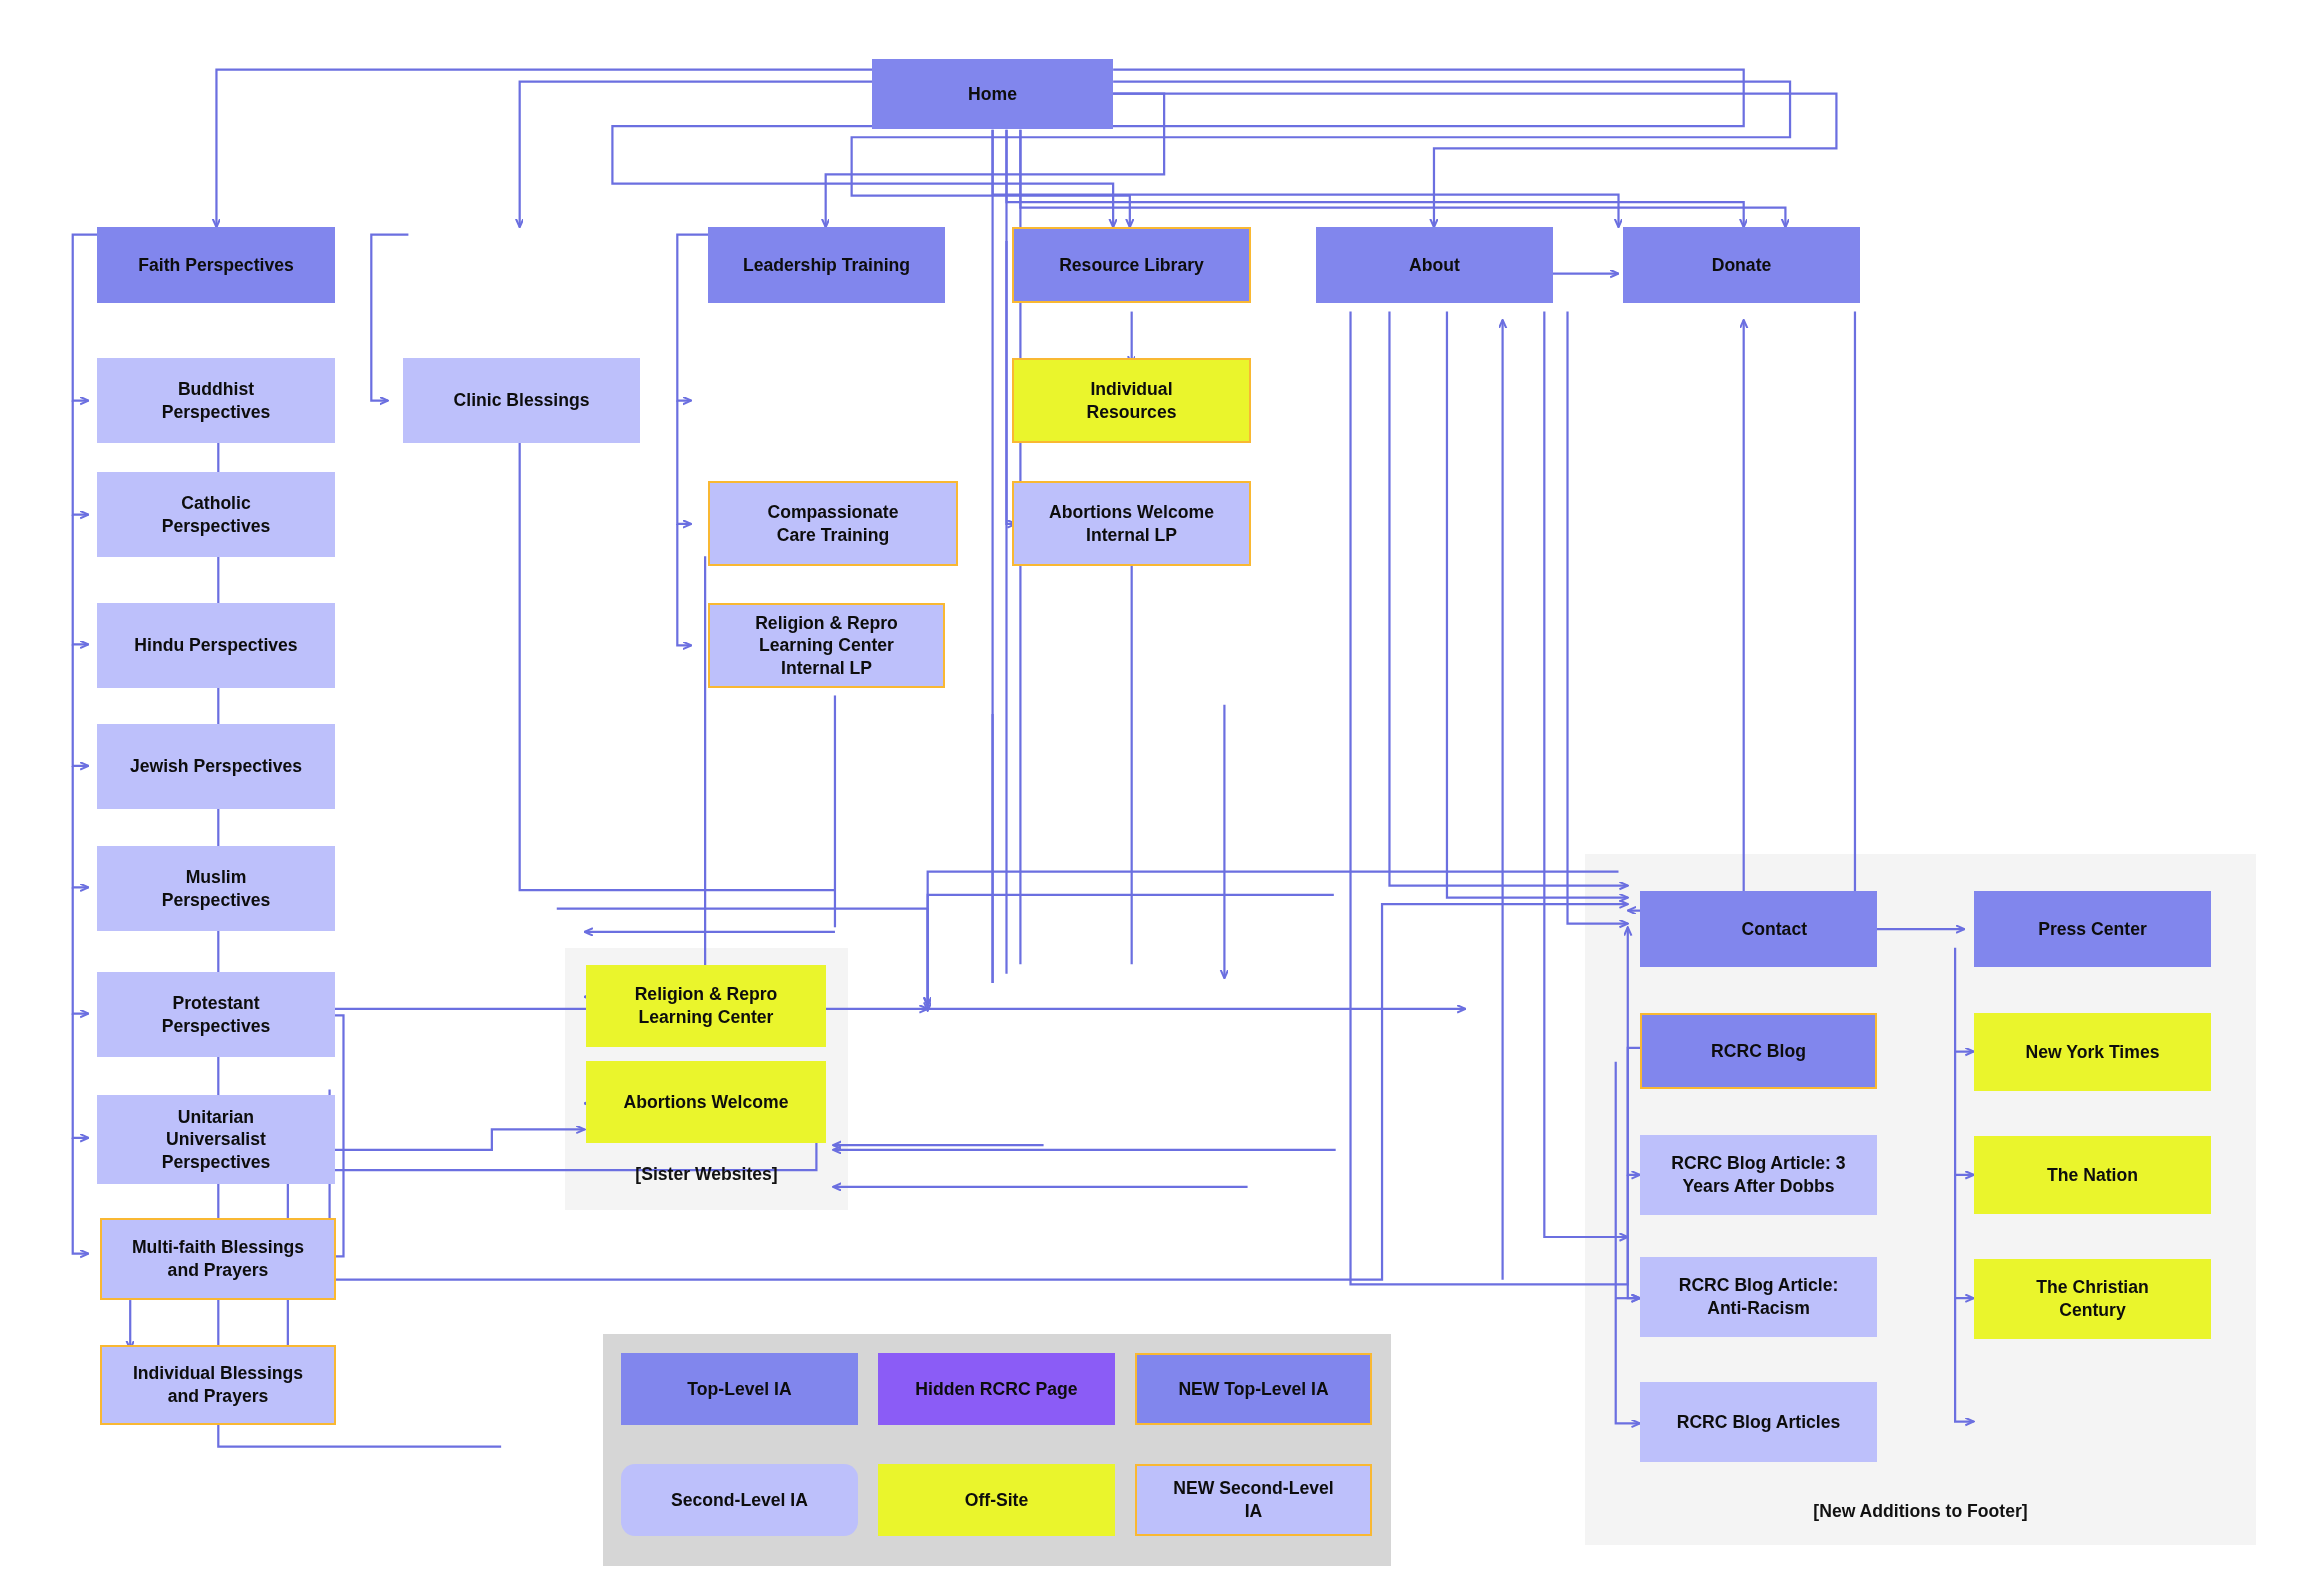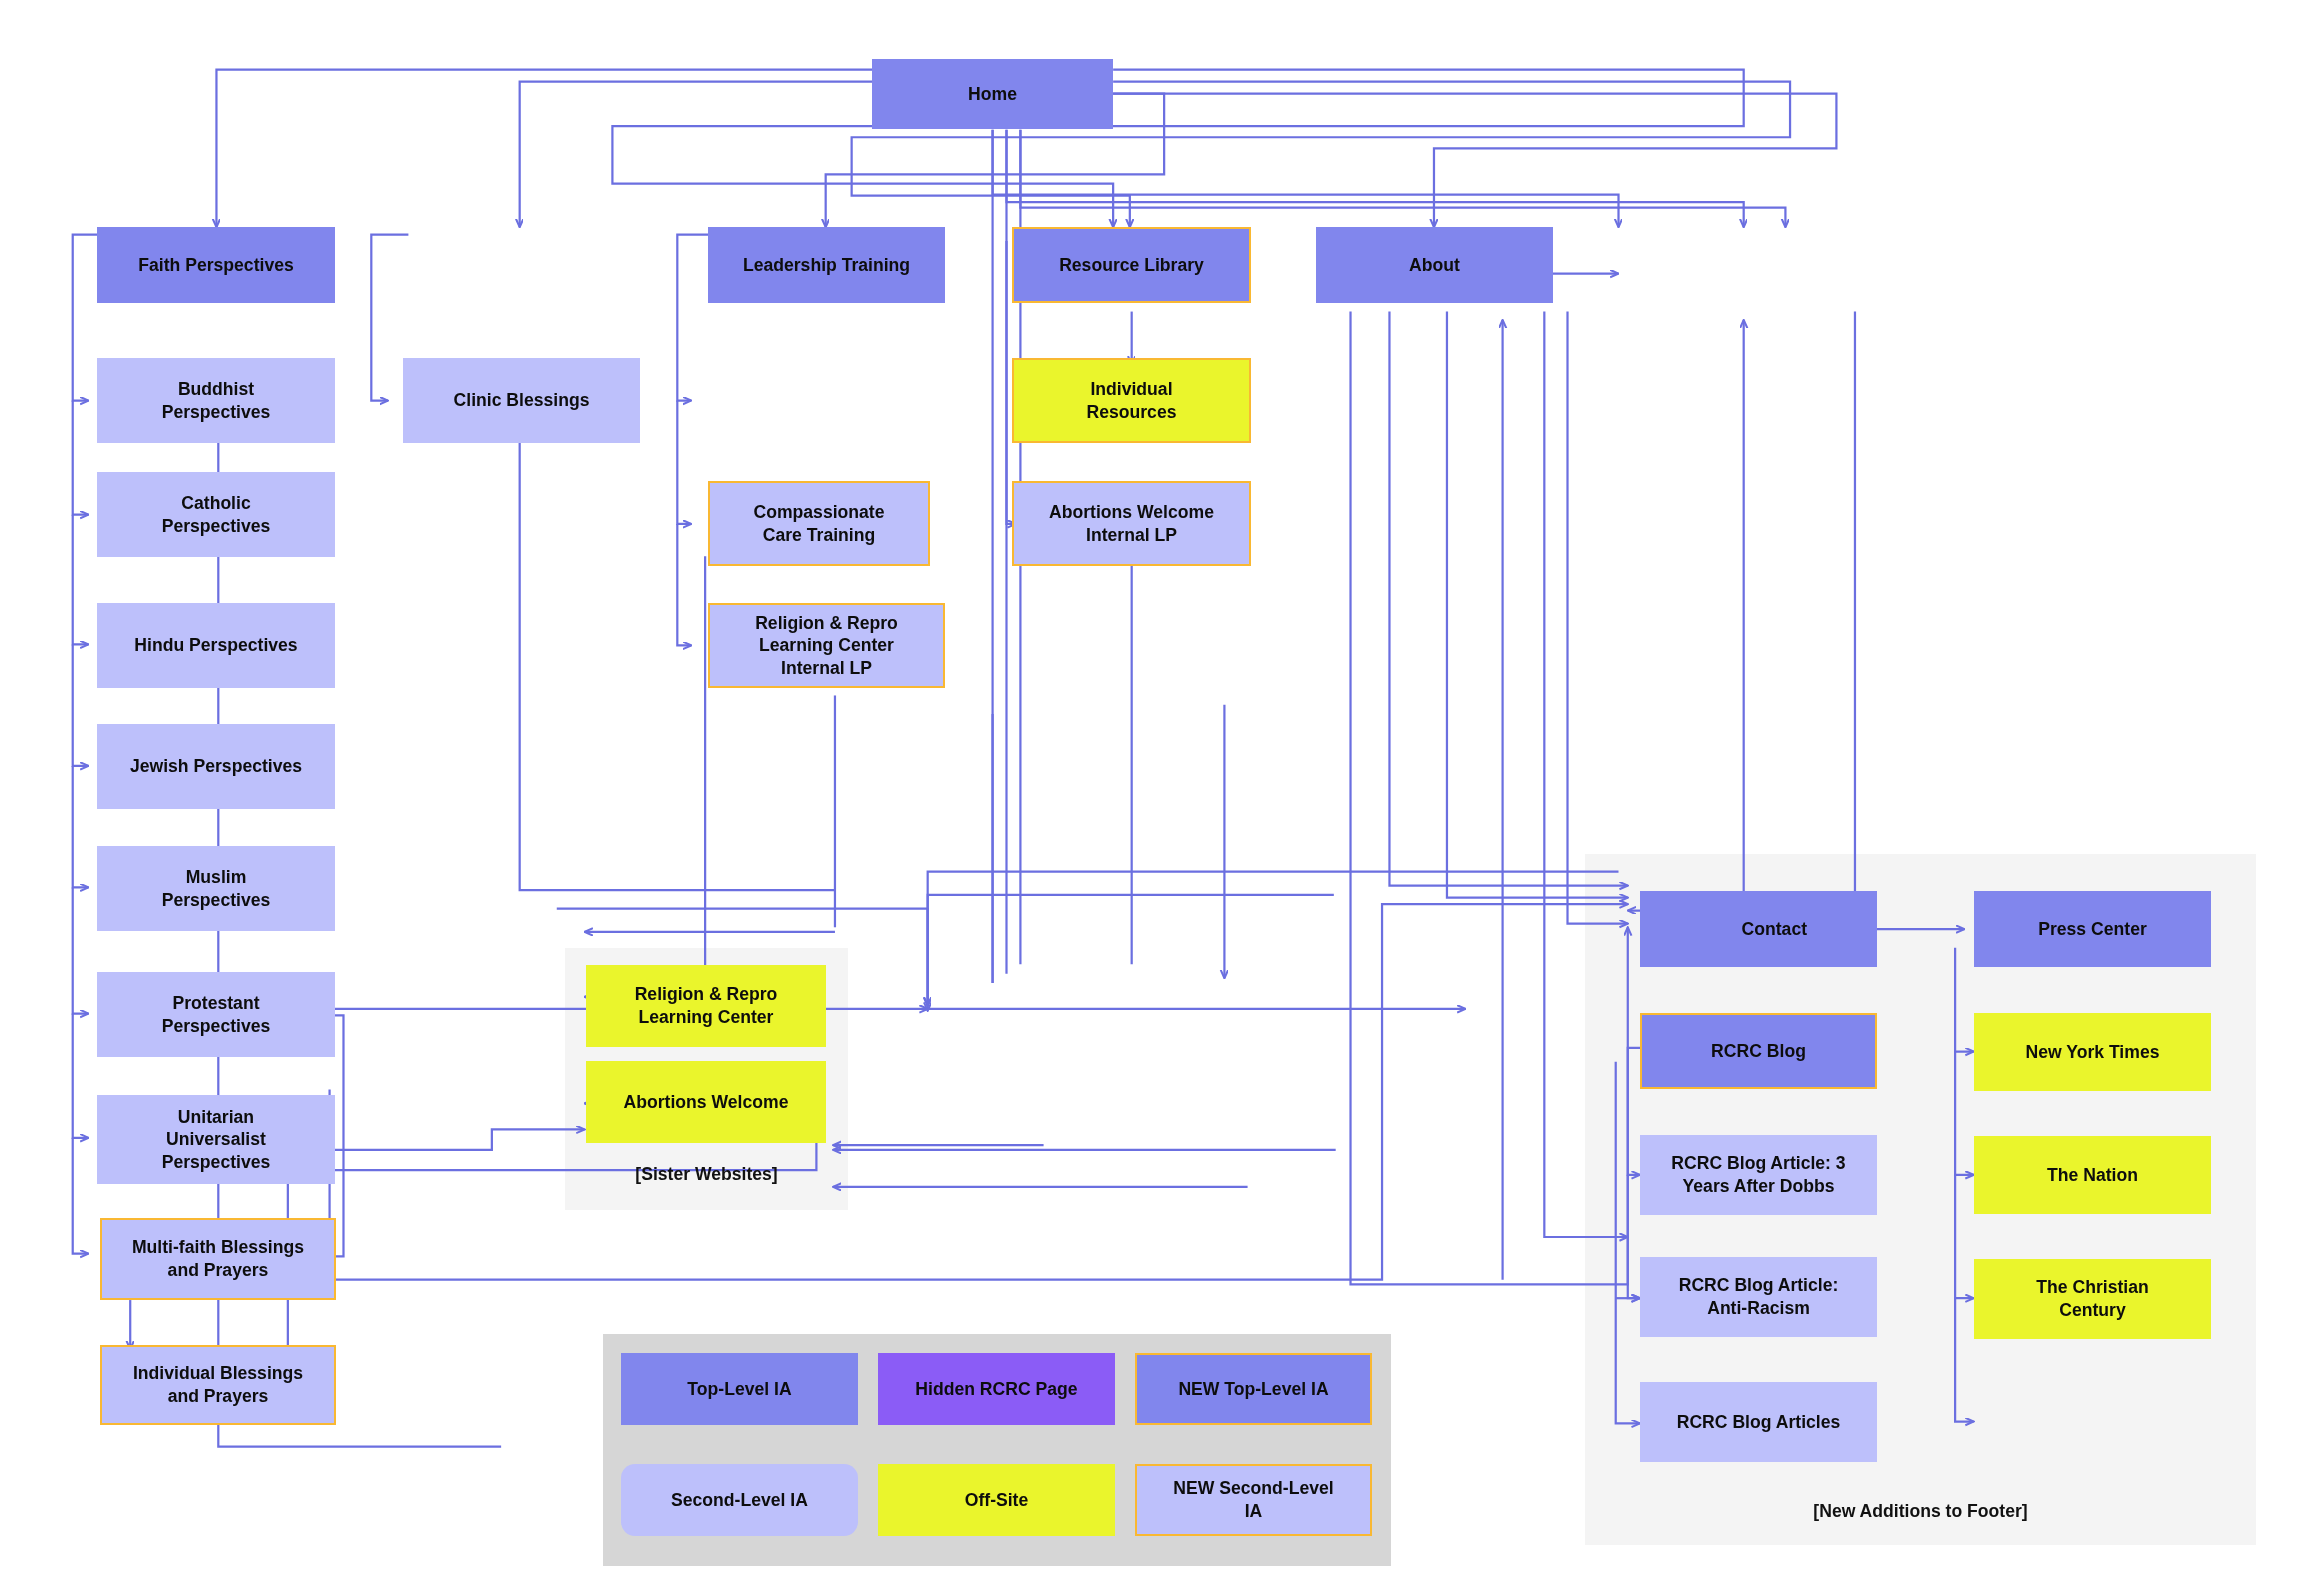--- a/index.html
+++ b/index.html
@@ -144,20 +144,21 @@
       <path d="M1220,600 V1040"></path>
     </g>
   </svg>
 
   <div class="node top" style="left:872px;top:59px;width:241px;height:70px;">Home</div>
 
   <div class="node top" style="left:97px;top:227px;width:238px;height:76px;">Faith Perspectives</div>
   <div class="node top" style="left:708px;top:227px;width:237px;height:76px;">Leadership Training</div>
   <div class="node top newborder" style="left:1012px;top:227px;width:239px;height:76px;">Resource Library</div>
   <div class="node top" style="left:1316px;top:227px;width:237px;height:76px;">About</div>
+  <div class="node top" style="left:1623px;top:227px;width:237px;height:76px;">Donate</div>
 
   <div class="node second" style="left:97px;top:358px;width:238px;height:85px;">Buddhist
 Perspectives</div>
   <div class="node second" style="left:97px;top:472px;width:238px;height:85px;">Catholic
 Perspectives</div>
   <div class="node second" style="left:97px;top:603px;width:238px;height:85px;">Hindu Perspectives</div>
   <div class="node second" style="left:97px;top:724px;width:238px;height:85px;">Jewish Perspectives</div>
   <div class="node second" style="left:97px;top:846px;width:238px;height:85px;">Muslim
 Perspectives</div>
   <div class="node second" style="left:97px;top:972px;width:238px;height:85px;">Protestant
@@ -165,21 +166,21 @@
   <div class="node second" style="left:97px;top:1095px;width:238px;height:89px;">Unitarian
 Universalist
 Perspectives</div>
   <div class="node second newborder" style="left:100px;top:1218px;width:236px;height:82px;">Multi-faith Blessings
 and Prayers</div>
   <div class="node second newborder" style="left:100px;top:1345px;width:236px;height:80px;">Individual Blessings
 and Prayers</div>
 
   <div class="node second" style="left:403px;top:358px;width:237px;height:85px;">Clinic Blessings</div>
 
-  <div class="node second newborder" style="left:708px;top:481px;width:222px;height:85px;">Compassionate
+  <div class="node second newborder" style="left:708px;top:481px;width:250px;height:85px;">Compassionate
 Care Training</div>
   <div class="node second newborder" style="left:708px;top:603px;width:237px;height:85px;">Religion &amp; Repro
 Learning Center
 Internal LP</div>
 
   <div class="node offsite newborder" style="left:1012px;top:358px;width:239px;height:85px;">Individual
 Resources</div>
   <div class="node second newborder" style="left:1012px;top:481px;width:239px;height:85px;">Abortions Welcome
 Internal LP</div>
 

